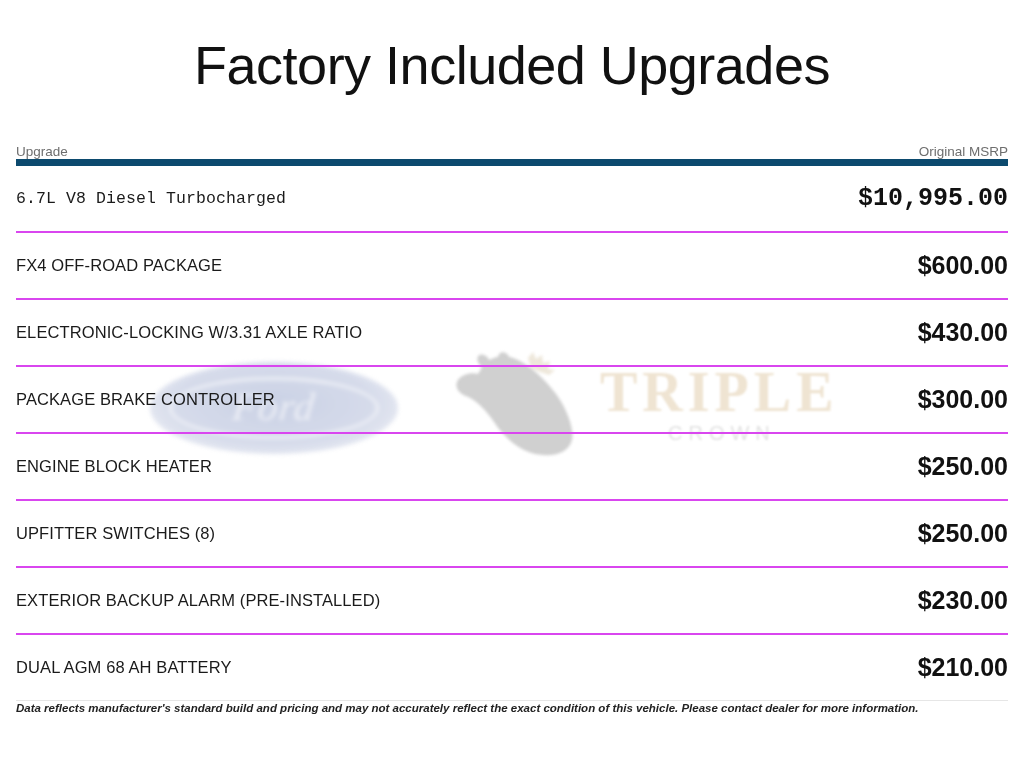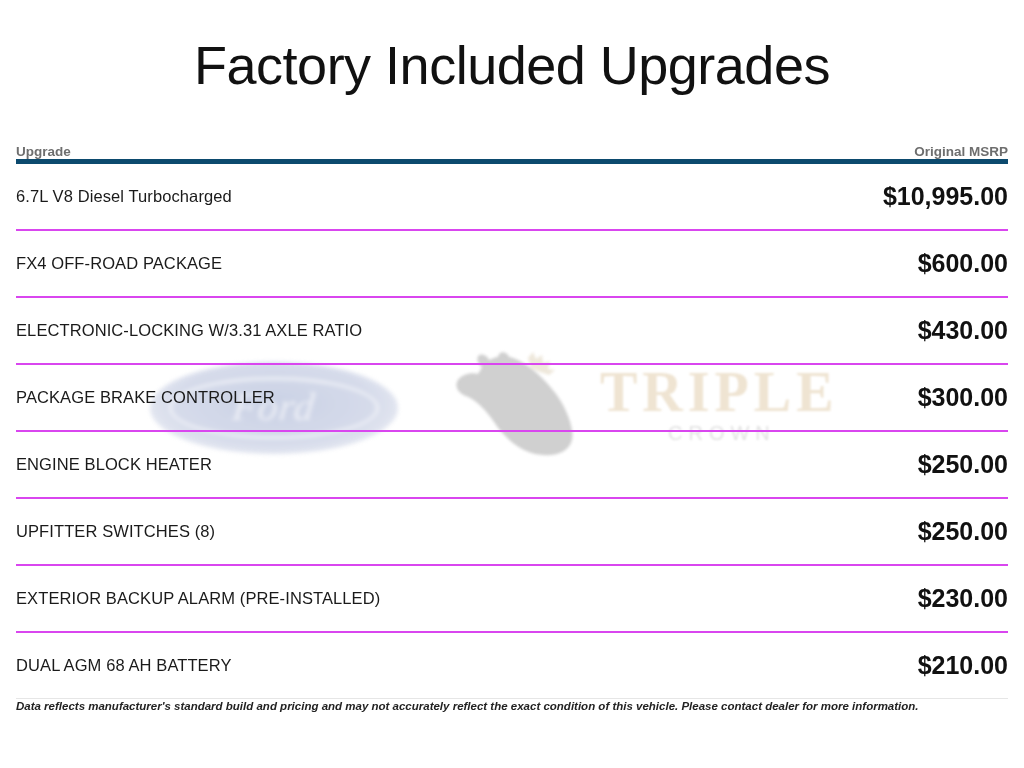--- a/index.html
+++ b/index.html
@@ -122,34 +122,35 @@
   table.upgrades {
     width: 100%;
     border-collapse: collapse;
     table-layout: fixed;
   }
   table.upgrades th,
   table.upgrades td {
     padding: 0;
   }
   thead th {
-    font-weight: 700;
+    font-weight: 400;
     font-size: 13.5px;
     color: #6e6e6e;
     padding-bottom: 10px;
     vertical-align: bottom;
   }
   thead th.col-upgrade { text-align: left; }
   thead th.col-msrp { text-align: right; }
 
   tbody tr {
     border-top: 2px solid #d946ef;
   }
   tbody tr:first-child {
-    border-top: 5px solid #0c4a6e;
+    border-top: 7px solid #0c4a6e;
+    font-family: Liberation Mono, monospace;
   }
   tbody td {
     height: 65px;
     vertical-align: middle;
   }
   td.name {
     font-size: 16.5px;
     font-weight: 400;
     color: #1a1a1a;
     text-align: left;

